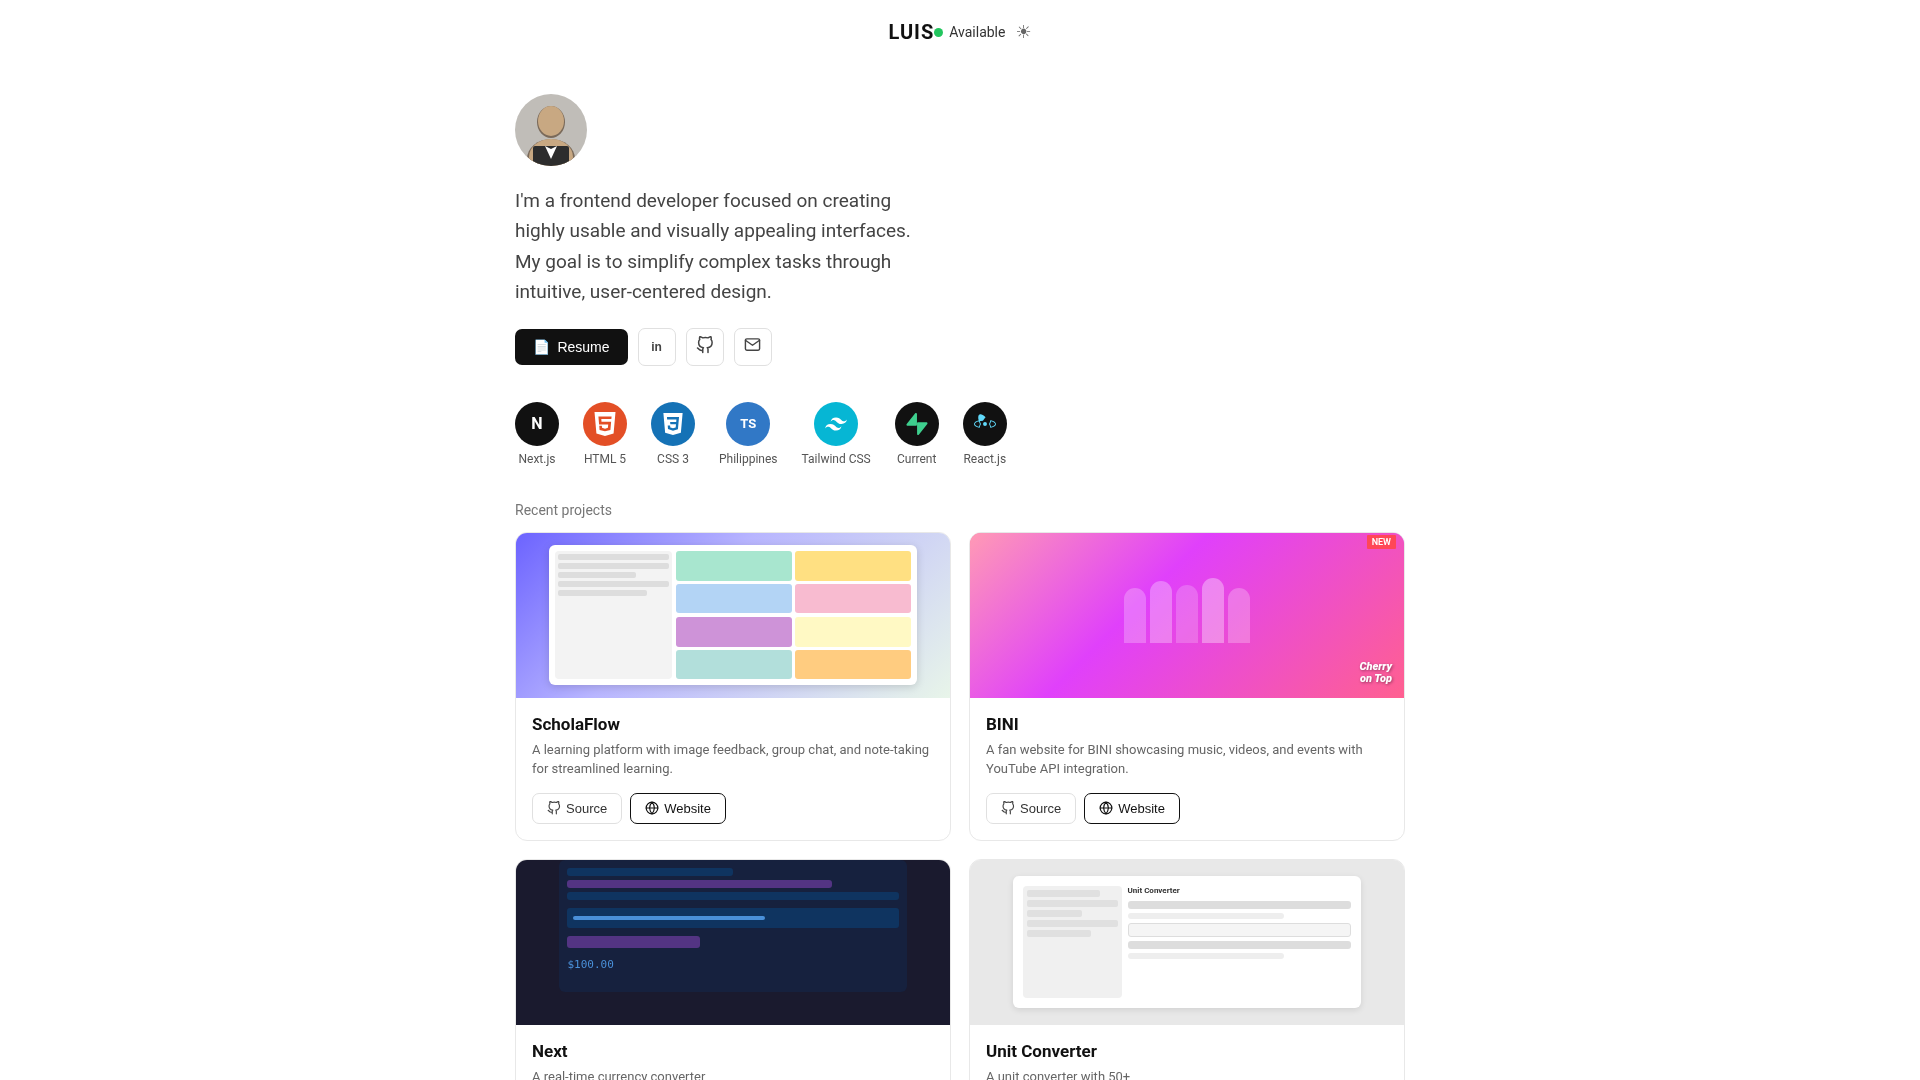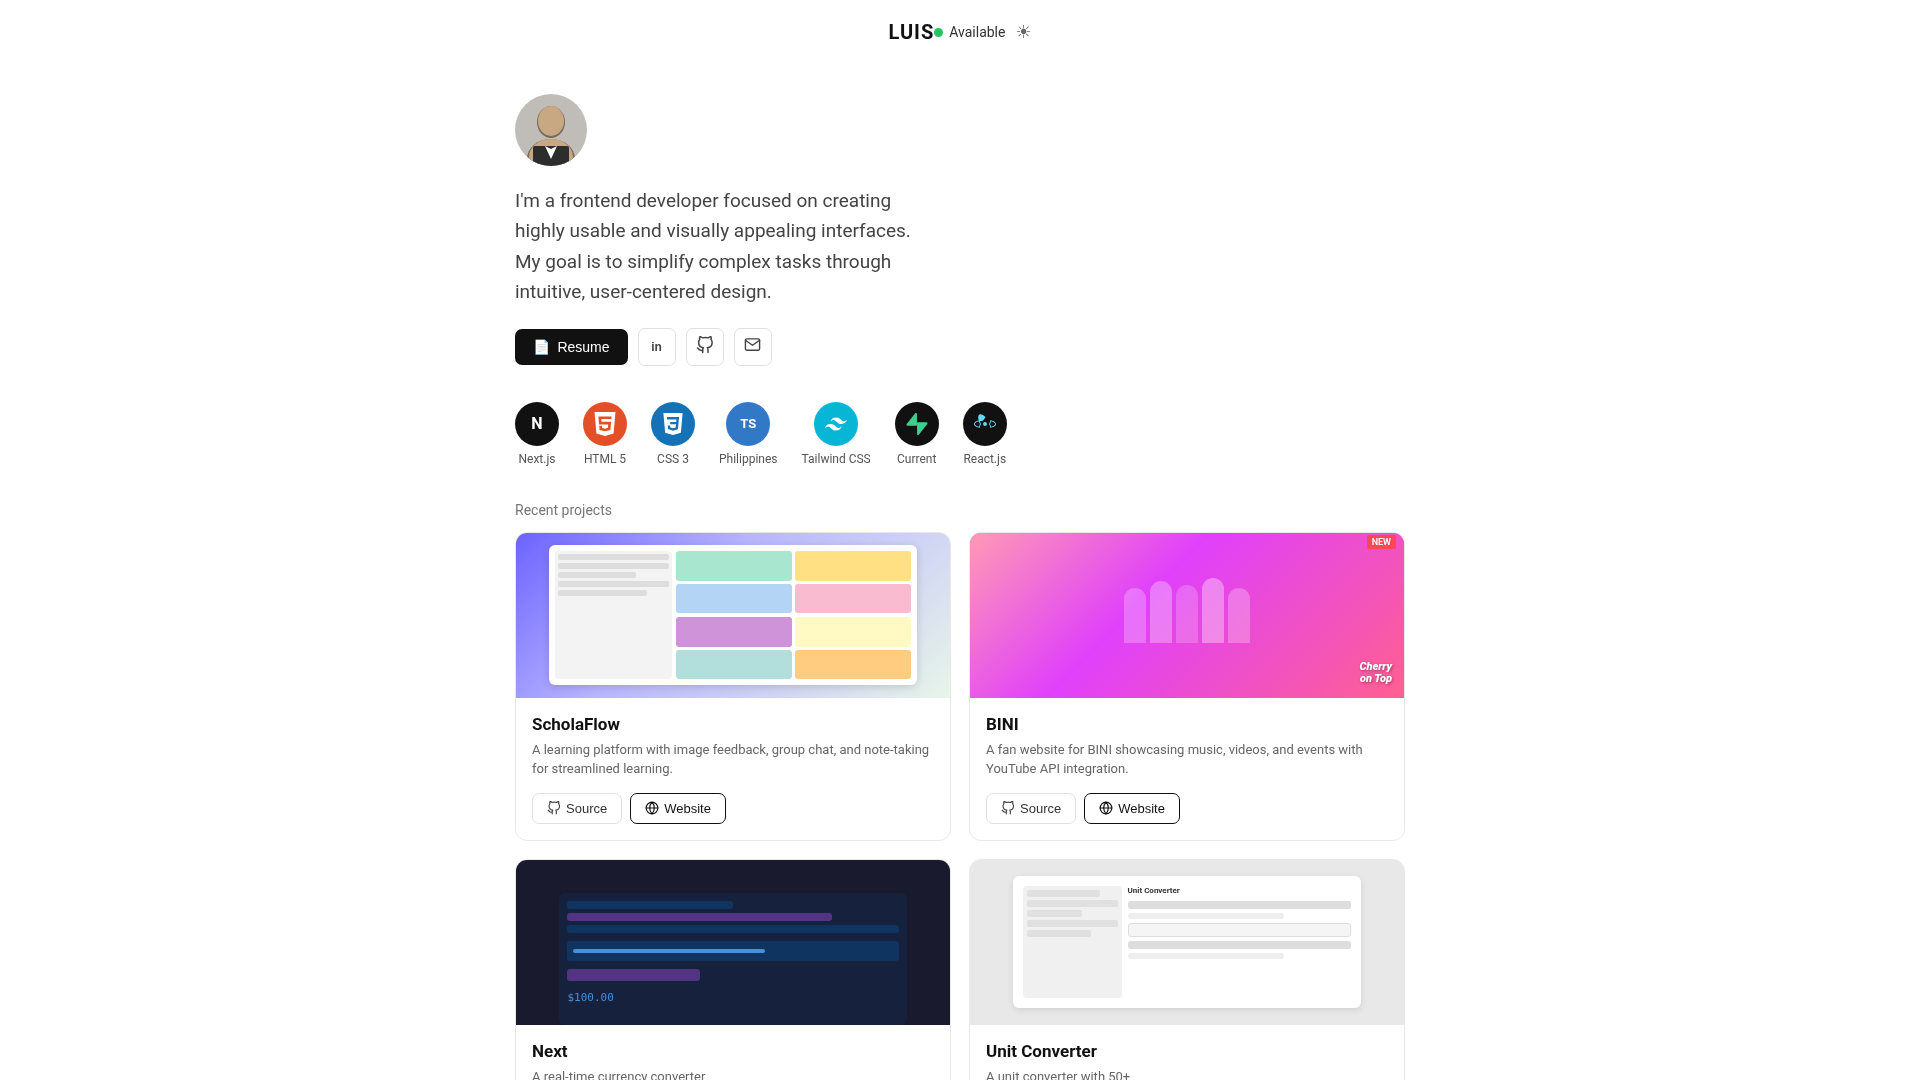--- a/index.html
+++ b/index.html
@@ -244,21 +244,21 @@
       padding: 2px 5px;
       border-radius: 1px;
       font-weight: 600;
     }
     
     .thumb-xenit {
       background: #1a1a2e;
       position: relative;
       overflow: hidden;
       display: flex;
-      align-items: flex-end;
+      align-items: flex-start;
       justify-content: center;
     }
     .xenit-inner {
       width: 80%;
       height: 80%;
       background: #16213e;
       border-radius: 6px;
       padding: 8px;
       display: flex;
       flex-direction: column;

